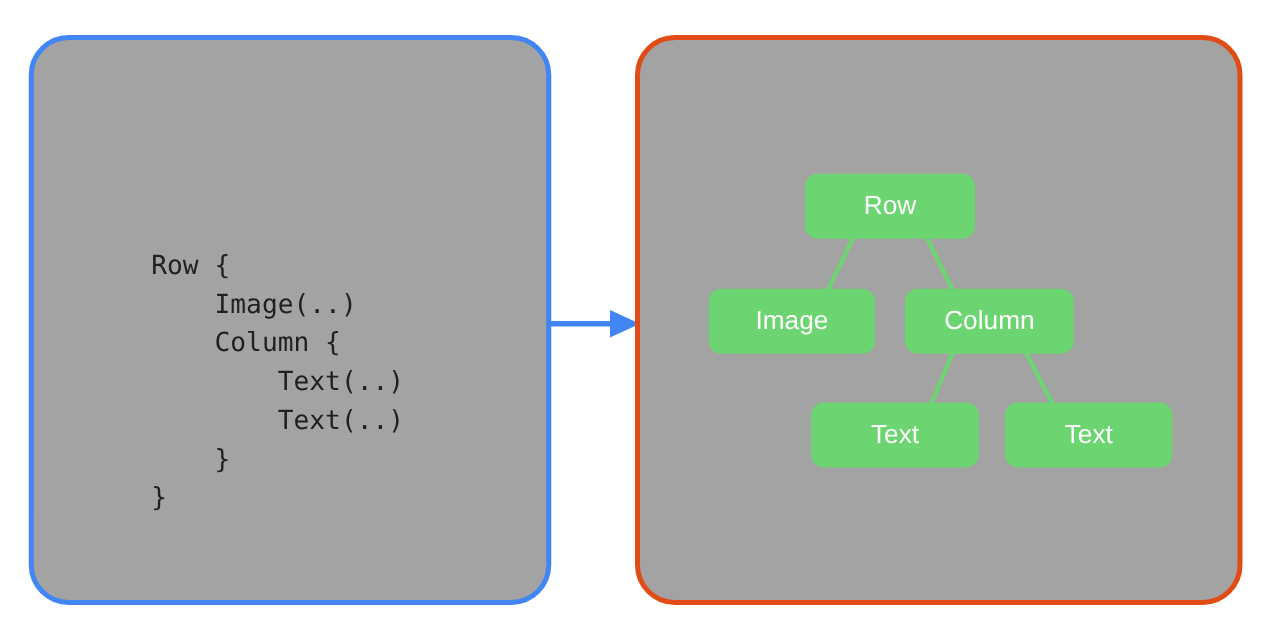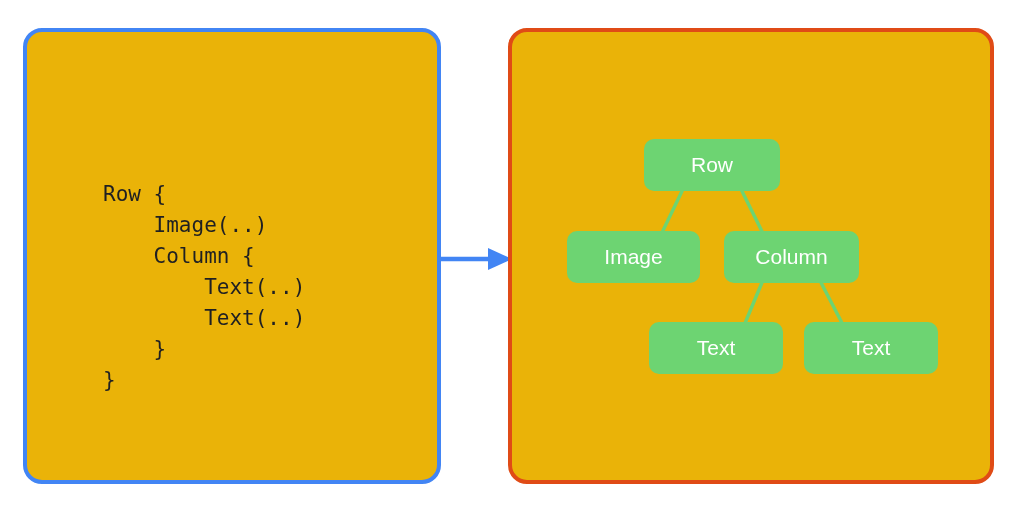--- a/index.html
+++ b/index.html
@@ -11,22 +11,22 @@
     width: 1014px;
     height: 506px;
     position: relative;
     overflow: hidden;
     font-family: "Liberation Sans", sans-serif;
   }
 
   .panel {
     position: absolute;
     box-sizing: border-box;
-    background: #eab308;
-    border-radius: 19px;
+    background: #a3a3a3;
+    border-radius: 32px;
   }
   #code-panel {
     left: 23px;
     top: 28px;
     width: 418px;
     height: 456px;
     border: 4px solid #4285f4;
   }
   #tree-panel {
     left: 508px;
@@ -34,21 +34,21 @@
     width: 486px;
     height: 456px;
     border: 4px solid #e04b16;
   }
 
   
   #code-block {
     position: absolute;
     left: 76px;
     top: 147px;
-    margin: 0;
+    margin: 18px;
     font-family: "DejaVu Sans Mono", "Liberation Mono", monospace;
     font-size: 21px;
     line-height: 31px;
     color: #1f2023;
     white-space: pre;
     letter-spacing: 0px;
   }
 
   
   #flow-arrow {

